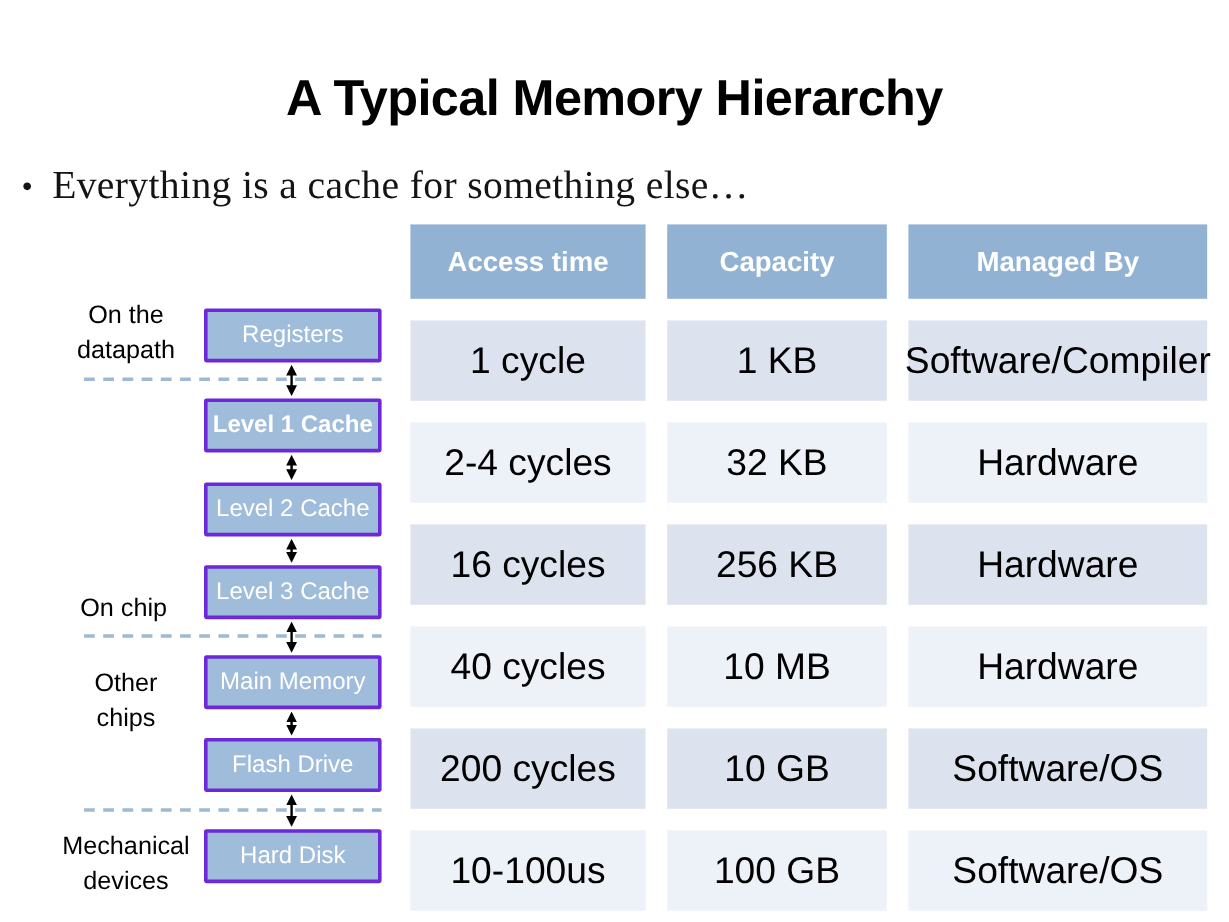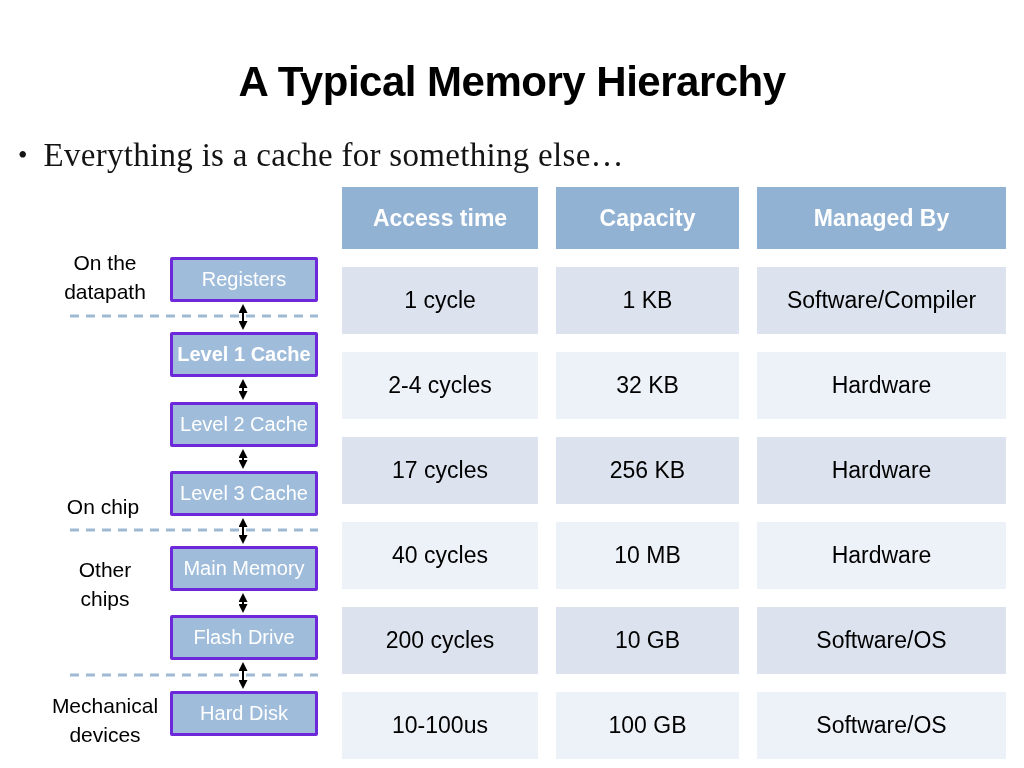--- a/index.html
+++ b/index.html
@@ -45,21 +45,21 @@
   
   .mem-table {
     position:absolute; left:342px; top:173px; width:755px;
     display:grid; grid-template-columns:196px 183px 249px; gap:18px;
   }
   .th {
     height:62px; background:#92B2D4; color:#fff; font-weight:bold; font-size:23px;
     display:flex; align-items:center; justify-content:center;
   }
   .td {
-    height:67px; font-size:23px; color:#000;
+    height:67px; font-size:31px; color:#000;
     display:flex; align-items:center; justify-content:center; text-align:left;
   }
   .dark  { background:#DCE3EE; }
   .light { background:#EDF1F8; }
 </style>
 </head>
 <body>
 
 <div class="slide">
 
@@ -110,21 +110,21 @@
     <div class="th">Managed By</div>
 
     <div class="td dark">1 cycle</div>
     <div class="td dark">1 KB</div>
     <div class="td dark">Software/Compiler</div>
 
     <div class="td light">2-4 cycles</div>
     <div class="td light">32 KB</div>
     <div class="td light">Hardware</div>
 
-    <div class="td dark">17 cycles</div>
+    <div class="td dark">16 cycles</div>
     <div class="td dark">256 KB</div>
     <div class="td dark">Hardware</div>
 
     <div class="td light">40 cycles</div>
     <div class="td light">10 MB</div>
     <div class="td light">Hardware</div>
 
     <div class="td dark">200 cycles</div>
     <div class="td dark">10 GB</div>
     <div class="td dark">Software/OS</div>

